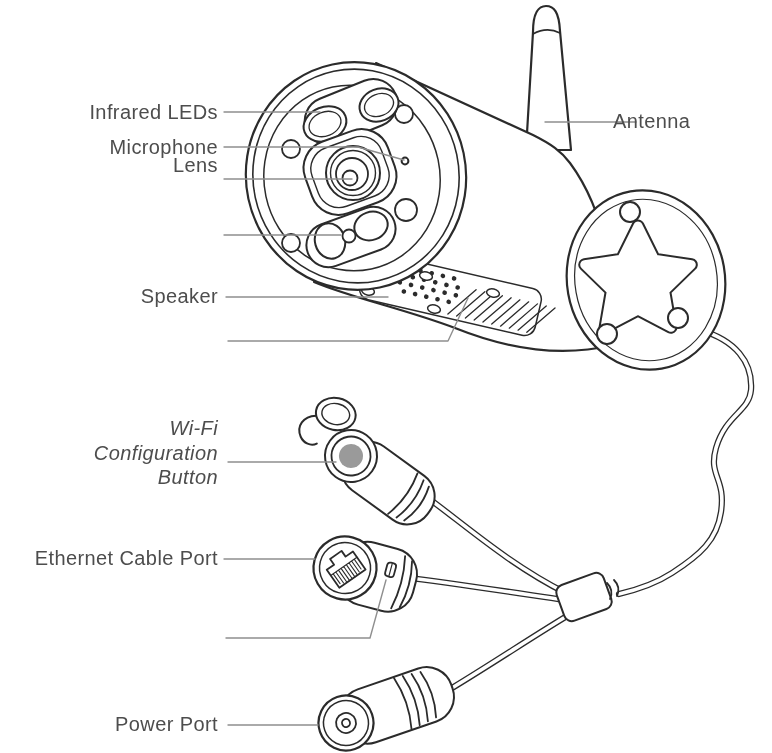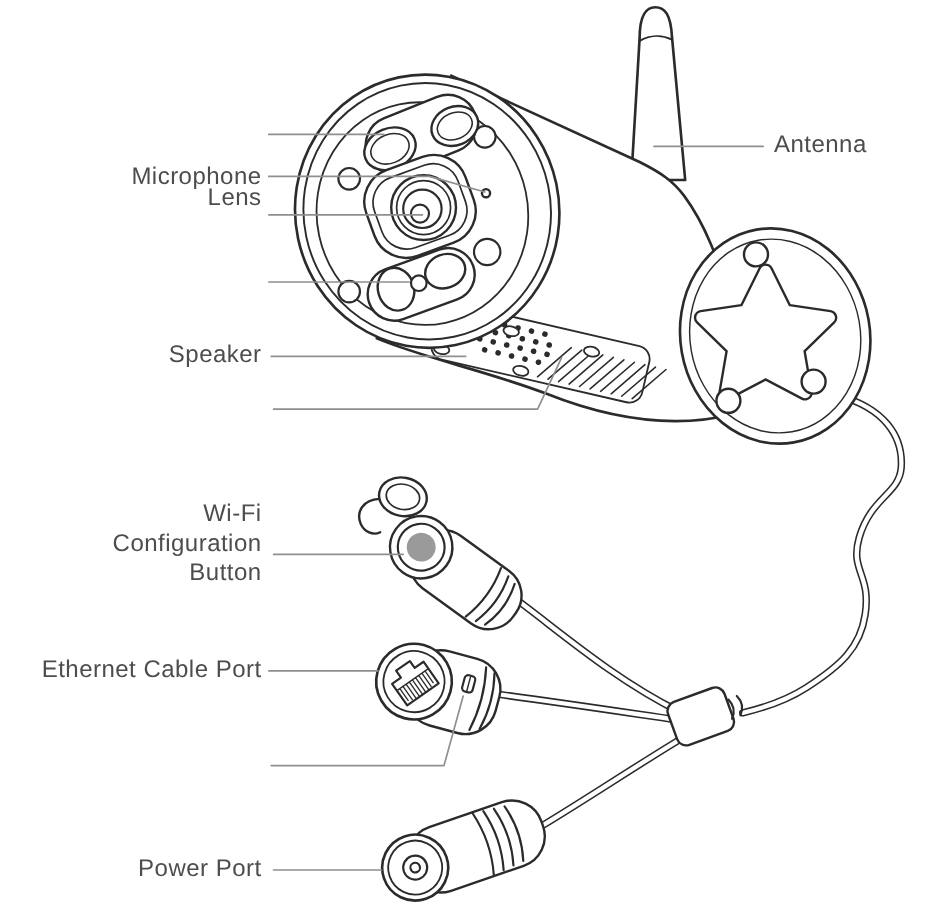--- a/index.html
+++ b/index.html
@@ -6,22 +6,22 @@
   .stage {
     position:relative; width:772px; height:753px; background:#fff;
     font-family:"Liberation Sans", sans-serif; overflow:hidden;
   }
   .stage svg { position:absolute; left:0; top:0; }
   .label {
     position:absolute; right:554px; text-align:right;
     color:var(--label_text,#4d4d4d); font-size:20px; line-height:23px;
     letter-spacing:0.4px; white-space:nowrap;
   }
-  .label--multiline { white-space:pre-line; line-height:24.5px; }
-  .label--antenna { left:645px; right:auto; text-align:center; }
+  .label--multiline { white-space:pre-line; line-height:24.5px;font-style:italic; }
+  .label--antenna { left:613px; right:auto; text-align:center; }
 
   
   .fw { fill:#fff; stroke:var(--outline,#2b2b2b); }
   .ln { fill:none; stroke:var(--outline,#2b2b2b); }
   .co { fill:none; stroke:var(--outline,#2b2b2b); stroke-width:6.2; }
   .ci { fill:none; stroke:#fff; stroke-width:3.6; }
   .leader { fill:none; stroke:var(--leader,#8f8f8f); stroke-width:1.4; }
   .dots { fill:none; stroke:var(--speaker_hole_fill,#2b2b2b); stroke-width:4.6;
           stroke-dasharray:0.1 11.4; stroke-linecap:round; }
   .btn { fill:var(--wifi_button_fill,#9a9a9a); stroke:none; }
@@ -186,20 +186,21 @@
       <path class="leader" d="M228 341 H448 L468 298"></path>
       <path class="leader" d="M228 462 H336"></path>
       <path class="leader" d="M224 559 H315"></path>
       <path class="leader" d="M226 638 H370 L386 580"></path>
       <path class="leader" d="M228 725 H318"></path>
       <path class="leader" d="M545 122 H636"></path>
     </g>
   </g>
 </svg>
 
+<div class="label" style="top:101px">Infrared LEDs</div>
 <div class="label" style="top:136px">Microphone</div>
 <div class="label" style="top:154px">Lens</div>
 <div class="label" style="top:285px">Speaker</div>
 <div class="label label--multiline" style="top:416px">Wi-Fi
 Configuration
 Button</div>
 <div class="label" style="top:547px">Ethernet Cable Port</div>
 <div class="label" style="top:713px">Power Port</div>
 <div class="label label--antenna" style="top:110px">Antenna</div>
 

